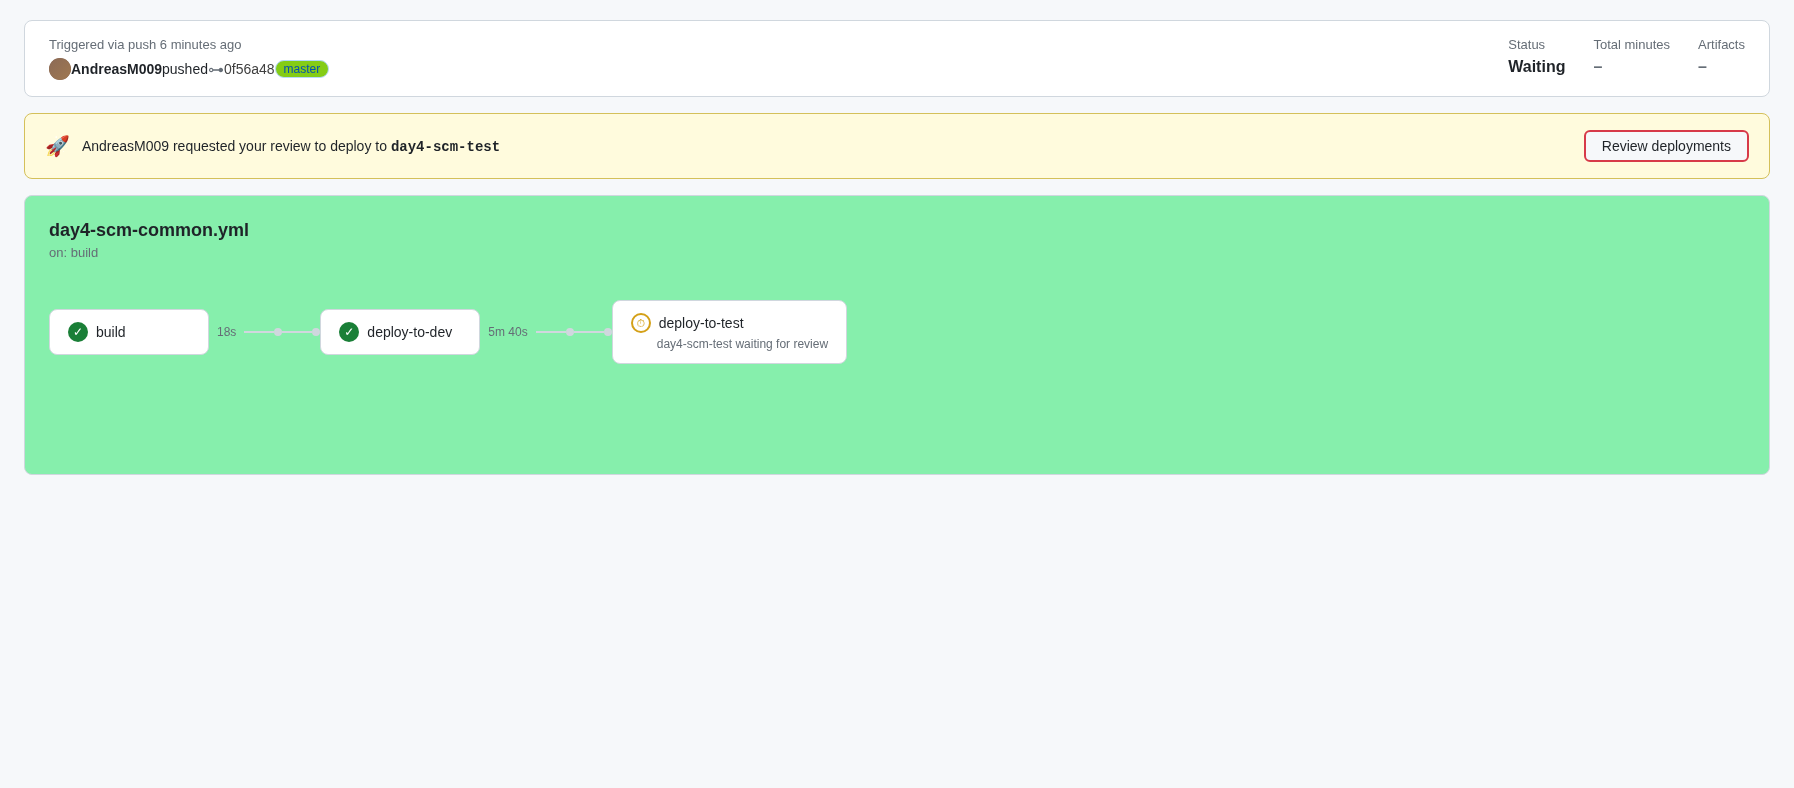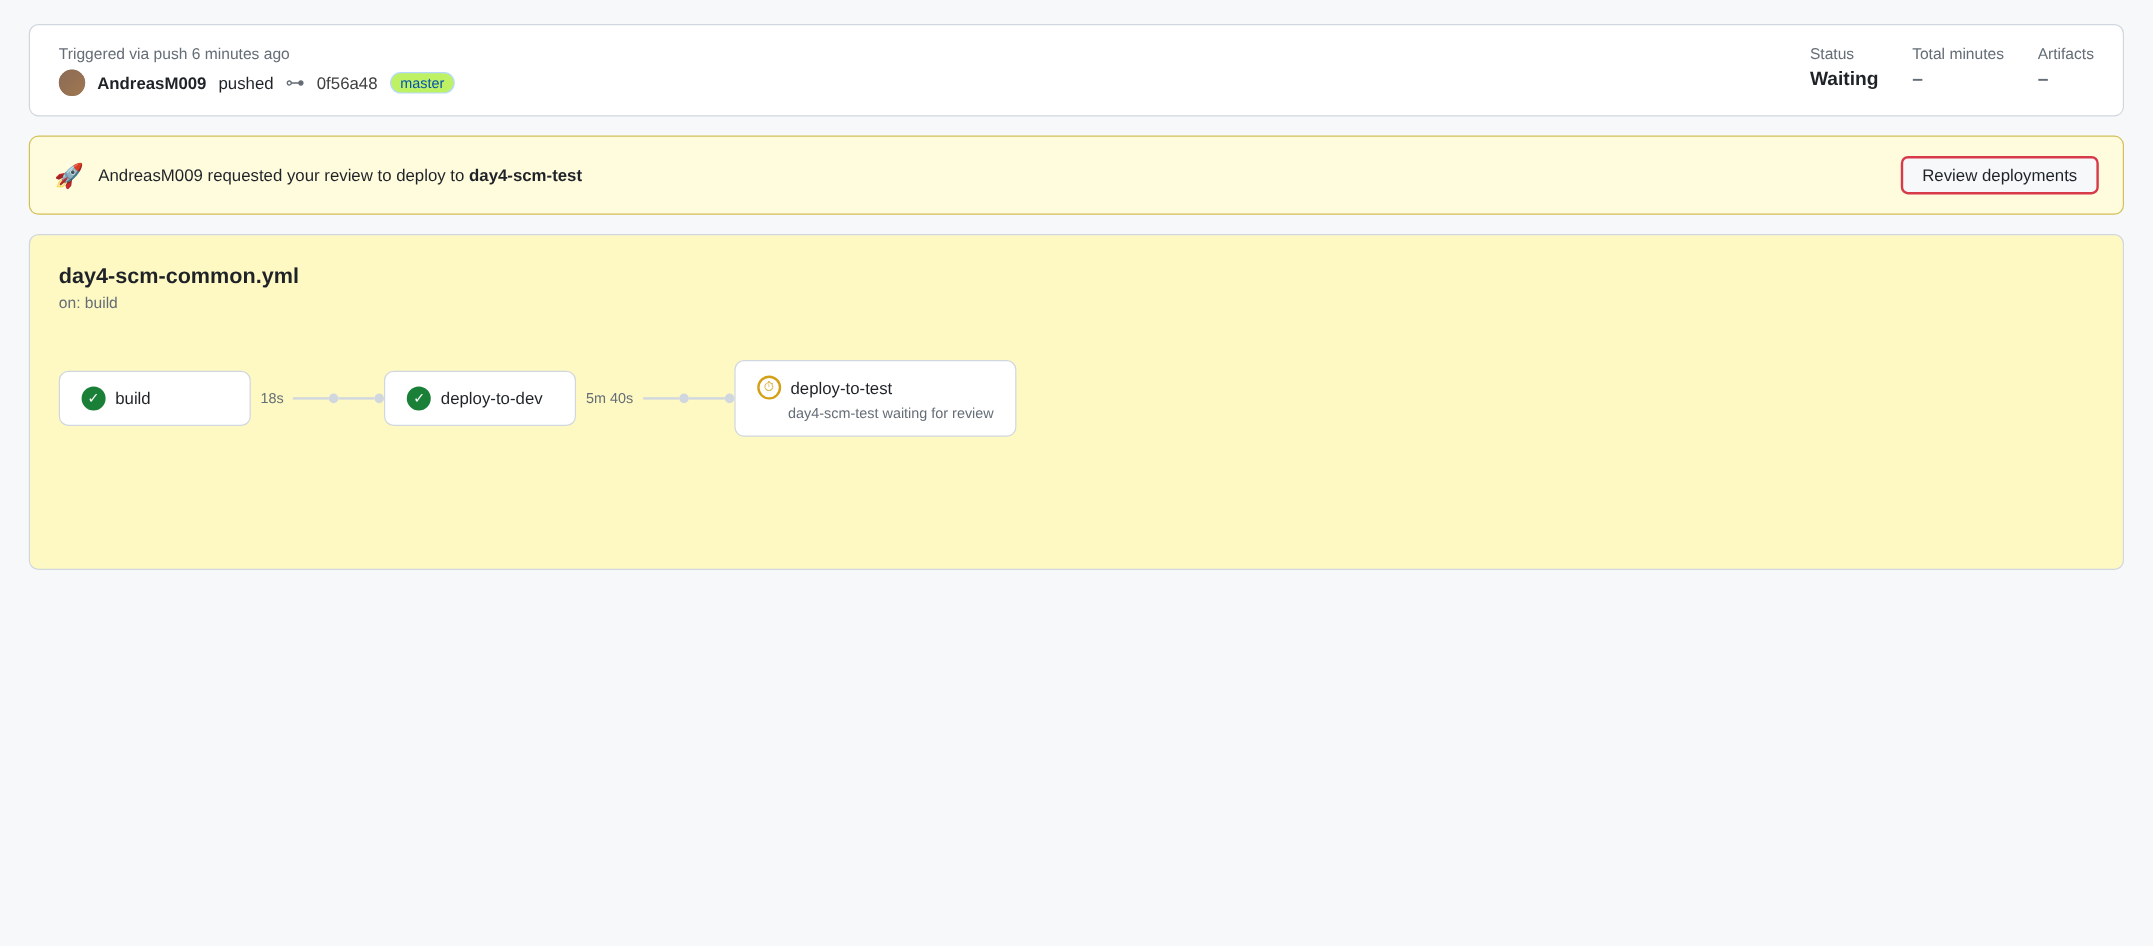--- a/index.html
+++ b/index.html
@@ -26,21 +26,21 @@
       flex: 1;
     }
     .triggered-label {
       font-size: 13px;
       color: #656d76;
       margin-bottom: 6px;
     }
     .pushed-row {
       display: flex;
       align-items: center;
-      gap: 10px;
+      gap: 0;
       font-size: 14px;
     }
     .avatar {
       width: 22px;
       height: 22px;
       border-radius: 50%;
       background: #8b6a56;
       display: flex;
       align-items: center;
       justify-content: center;
@@ -48,21 +48,21 @@
       color: white;
       overflow: hidden;
     }
     .avatar-img {
       width: 100%;
       height: 100%;
       border-radius: 50%;
       background: linear-gradient(135deg, #8b6a56, #a07850);
     }
     .branch-badge {
-      background: #bef264;
+      background: #84cc16;
       color: #0550ae;
       border: 1px solid #b6d9fb;
       border-radius: 20px;
       padding: 1px 8px;
       font-size: 12px;
       font-weight: 500;
     }
 
     .top-card-meta {
       display: flex;
@@ -104,36 +104,37 @@
       align-items: center;
       gap: 12px;
       font-size: 14px;
     }
     .rocket-icon {
       font-size: 20px;
       color: #9a6700;
     }
     .review-banner-text strong {
       font-weight: 600;
+      font-family: Liberation Mono, monospace;
     }
     .review-deployments-btn {
       background: #f6f8fa;
       border: 2px solid #d73a49;
       border-radius: 6px;
       padding: 6px 16px;
       font-size: 14px;
       font-weight: 500;
       color: #1f2328;
       cursor: pointer;
       white-space: nowrap;
     }
 
     
     .workflow-card {
-      background: #fef9c3;
+      background: #86efac;
       border: 1px solid #d0d7de;
       border-radius: 8px;
       padding: 24px;
       min-height: 280px;
     }
     .workflow-title {
       font-size: 18px;
       font-weight: 700;
       color: #1f2328;
       margin-bottom: 4px;

